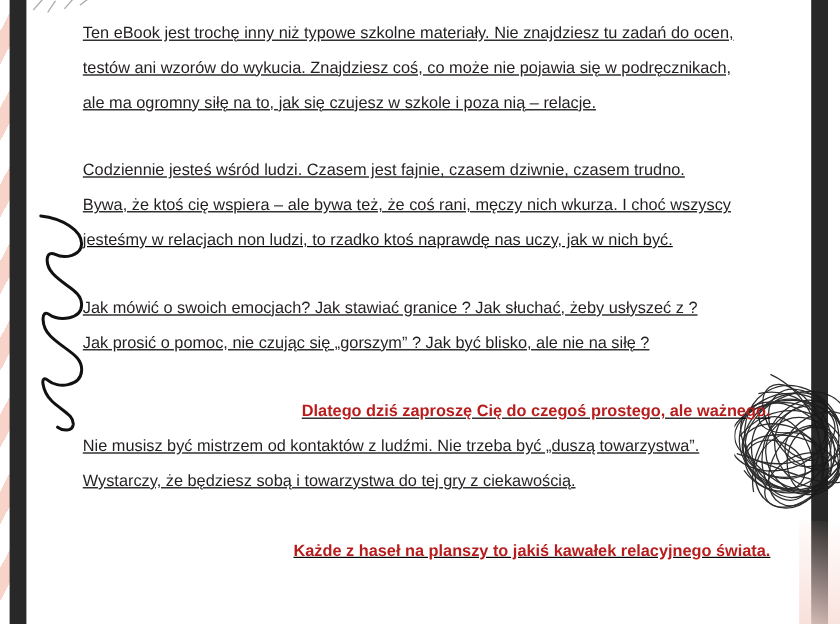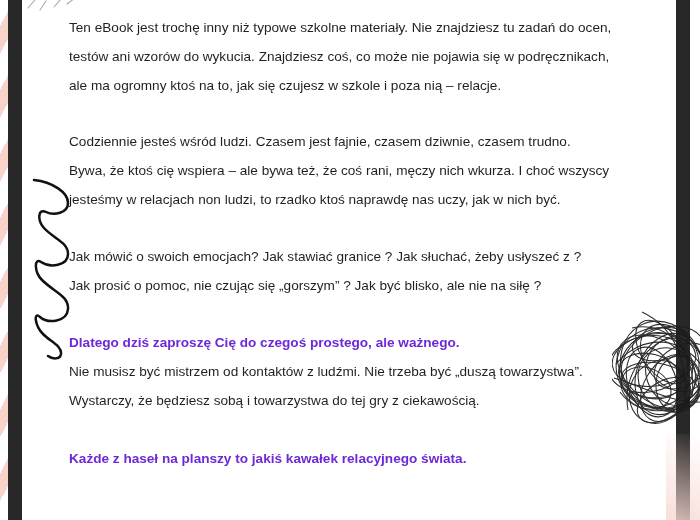--- a/index.html
+++ b/index.html
@@ -72,32 +72,34 @@
   #doodle-squiggle  { left: 28px; top: 176px; }
   #doodle-scribble  { left: 612px; top: 292px; }
 
   
   #content {
     position: absolute;
     left: 69px;
     top: 0;
     width: 573px;
     height: 408px;
+    text-decoration: underline;
   }
   .para {
     margin: 0;
     color: #231f20;
     font-size: 13.6px;
     line-height: 28.8px;
   }
   .para.justified { text-align: justify; }
   .para.justified > .line-last { text-align: left; }
   .para.bold {
     font-weight: bold;
-    color: #6d28d9;
+    color: #b91c1c;
+    text-align: right;
   }
   .spacer-sm { height: 14px; }
   .spacer-md { height: 28px; }
   .spacer-lg { height: 29px; }
   .block { display: block; }
 </style>
 </head>
 <body>
 
 <div id="page">
@@ -168,21 +170,21 @@
     </g>
   </svg>
 
   <div id="content">
 
     <div class="spacer-sm"></div>
 
     <p class="para justified">
       <span class="block">Ten eBook jest trochę inny niż typowe szkolne materiały. Nie znajdziesz tu zadań do ocen,</span>
       <span class="block">testów ani wzorów do wykucia. Znajdziesz coś, co może nie pojawia się w podręcznikach,</span>
-      <span class="block line-last">ale ma ogromny ktoś na to, jak się czujesz w szkole i poza nią – relacje.</span>
+      <span class="block line-last">ale ma ogromny siłę na to, jak się czujesz w szkole i poza nią – relacje.</span>
     </p>
 
     <div class="spacer-md"></div>
 
     <p class="para justified">
       <span class="block">Codziennie jesteś wśród ludzi. Czasem jest fajnie, czasem dziwnie, czasem trudno.</span>
       <span class="block">Bywa, że ktoś cię wspiera – ale bywa też, że coś rani, męczy nich wkurza. I choć wszyscy</span>
       <span class="block line-last">jesteśmy w relacjach non ludzi, to rzadko ktoś naprawdę nas uczy, jak w nich być.</span>
     </p>
 

